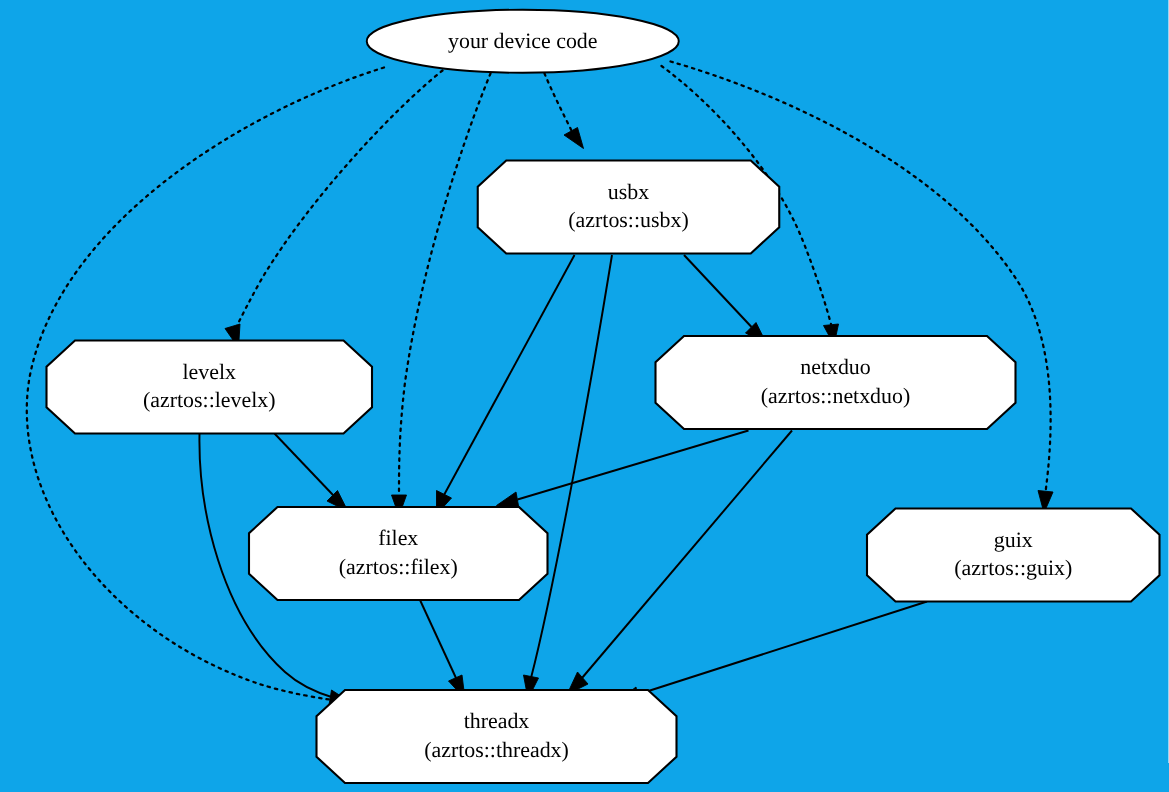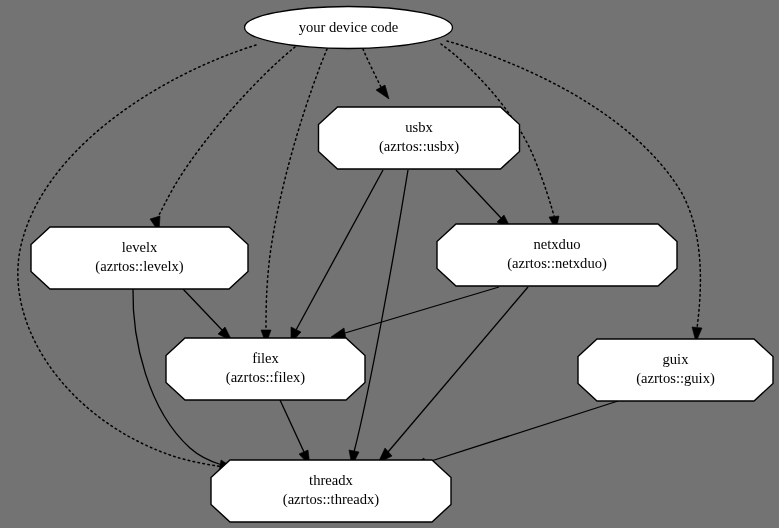--- a/index.html
+++ b/index.html
@@ -4,21 +4,21 @@
 <style>
   html, body {
     margin: 0;
     padding: 0;
     background: #ffffff;
   }
   #canvas {
     position: relative;
     width: 779px;
     height: 528px;
-    background: #737373;
+    background: #0ea5e9;
     overflow: hidden;
     font-family: "Liberation Serif", "DejaVu Serif", serif;
   }
   svg#graph {
     position: absolute;
     top: 0;
     left: 0;
     width: 779px;
     height: 528px;
   }

